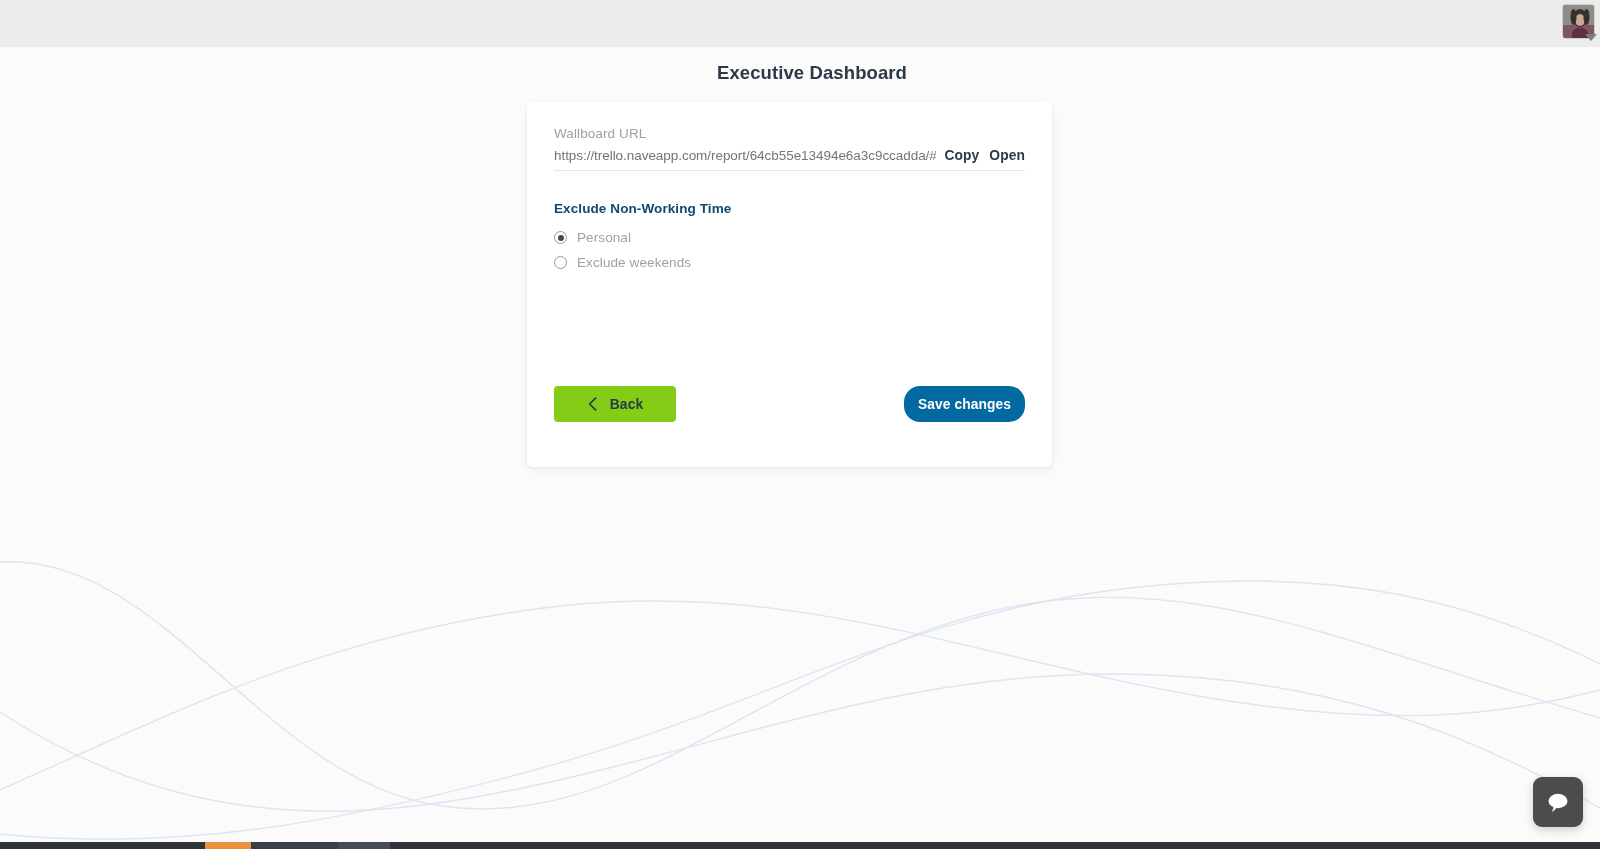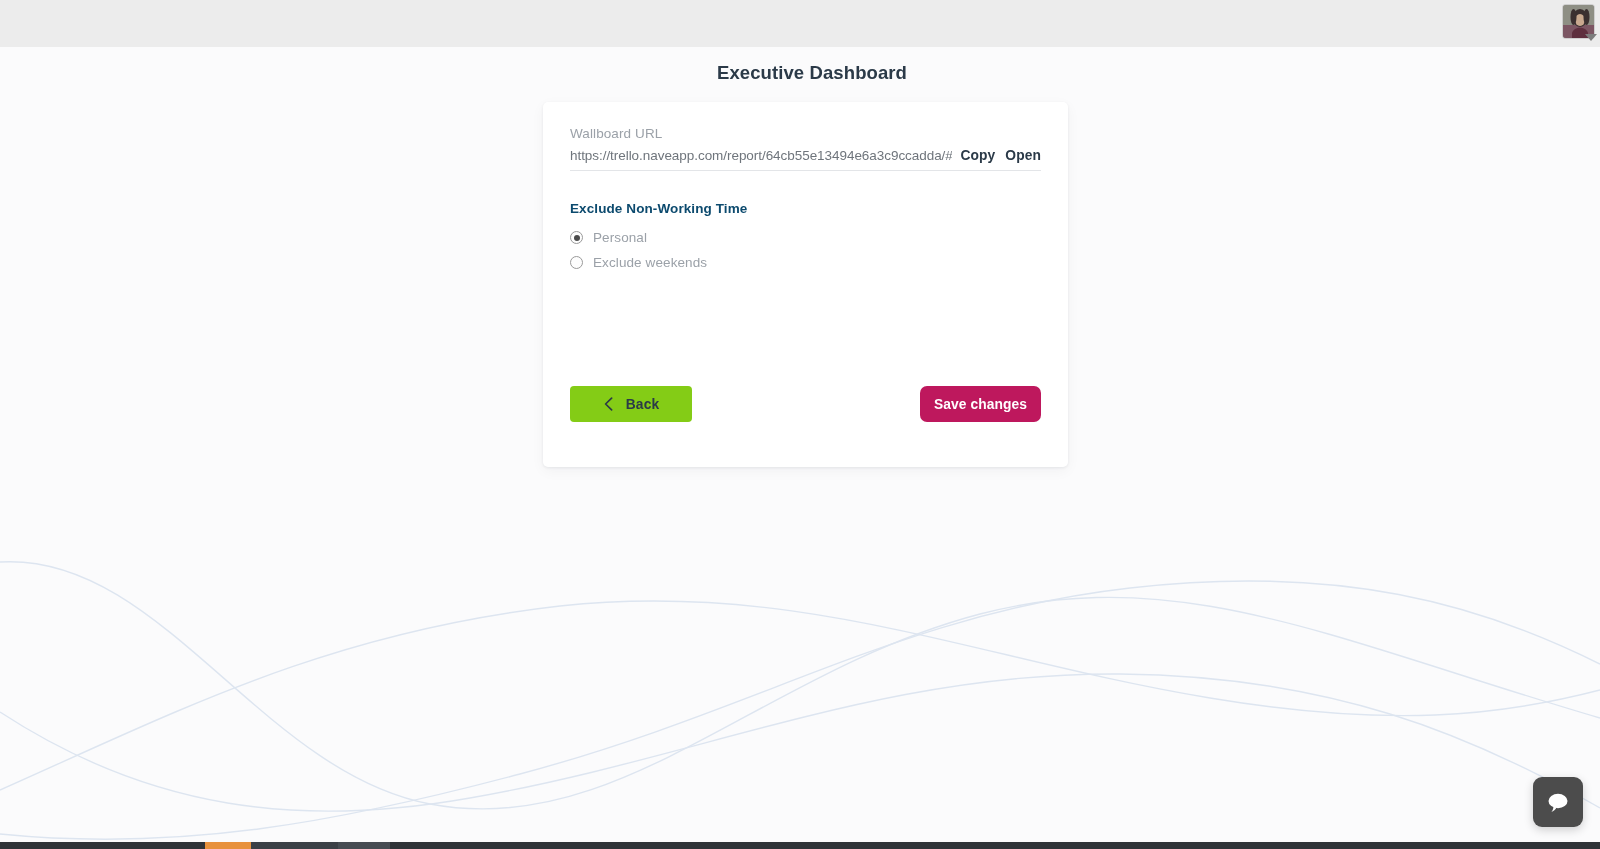--- a/index.html
+++ b/index.html
@@ -56,21 +56,21 @@
     font-size: 18.5px;
     font-weight: 700;
     letter-spacing: .1px;
     color: #2B3A48;
     z-index: 3;
   }
 
   
   .card {
     position: absolute;
-    left: 543px; top: 102px;
+    left: 527px; top: 102px;
     width: 525px; height: 365px;
     background: #FFFFFF;
     border-radius: 5px;
     box-shadow: 0 1px 3px rgba(16,24,40,.07), 0 4px 14px rgba(16,24,40,.045);
     z-index: 3;
   }
   .card-inner { position: relative; padding: 24px 27px 0 27px; }
 
   
   .field-label {
@@ -151,21 +151,21 @@
     display: flex; align-items: center; justify-content: center; gap: 12px;
     width: 122px; height: 36px;
     background: #84cc16; border: none; border-radius: 4px;
     font-size: 13.8px; font-weight: 700; color: #2B3A48;
     font-family: "Liberation Sans", sans-serif;
     cursor: pointer; letter-spacing: .1px;
   }
   .chev { display:block; }
   .btn-save {
     width: 121px; height: 36px;
-    background: #be185d; border: none; border-radius: 7px;
+    background: #0369a1; border: none; border-radius: 16px;
     font-size: 13.8px; font-weight: 700; color: #FFFFFF;
     font-family: "Liberation Sans", sans-serif;
     cursor: pointer; letter-spacing: .1px;
   }
 
   
   .chat-btn {
     position: absolute; right: 17px; bottom: 22px;
     width: 50px; height: 50px;
     background: #4C4C4C; border-radius: 9px;

